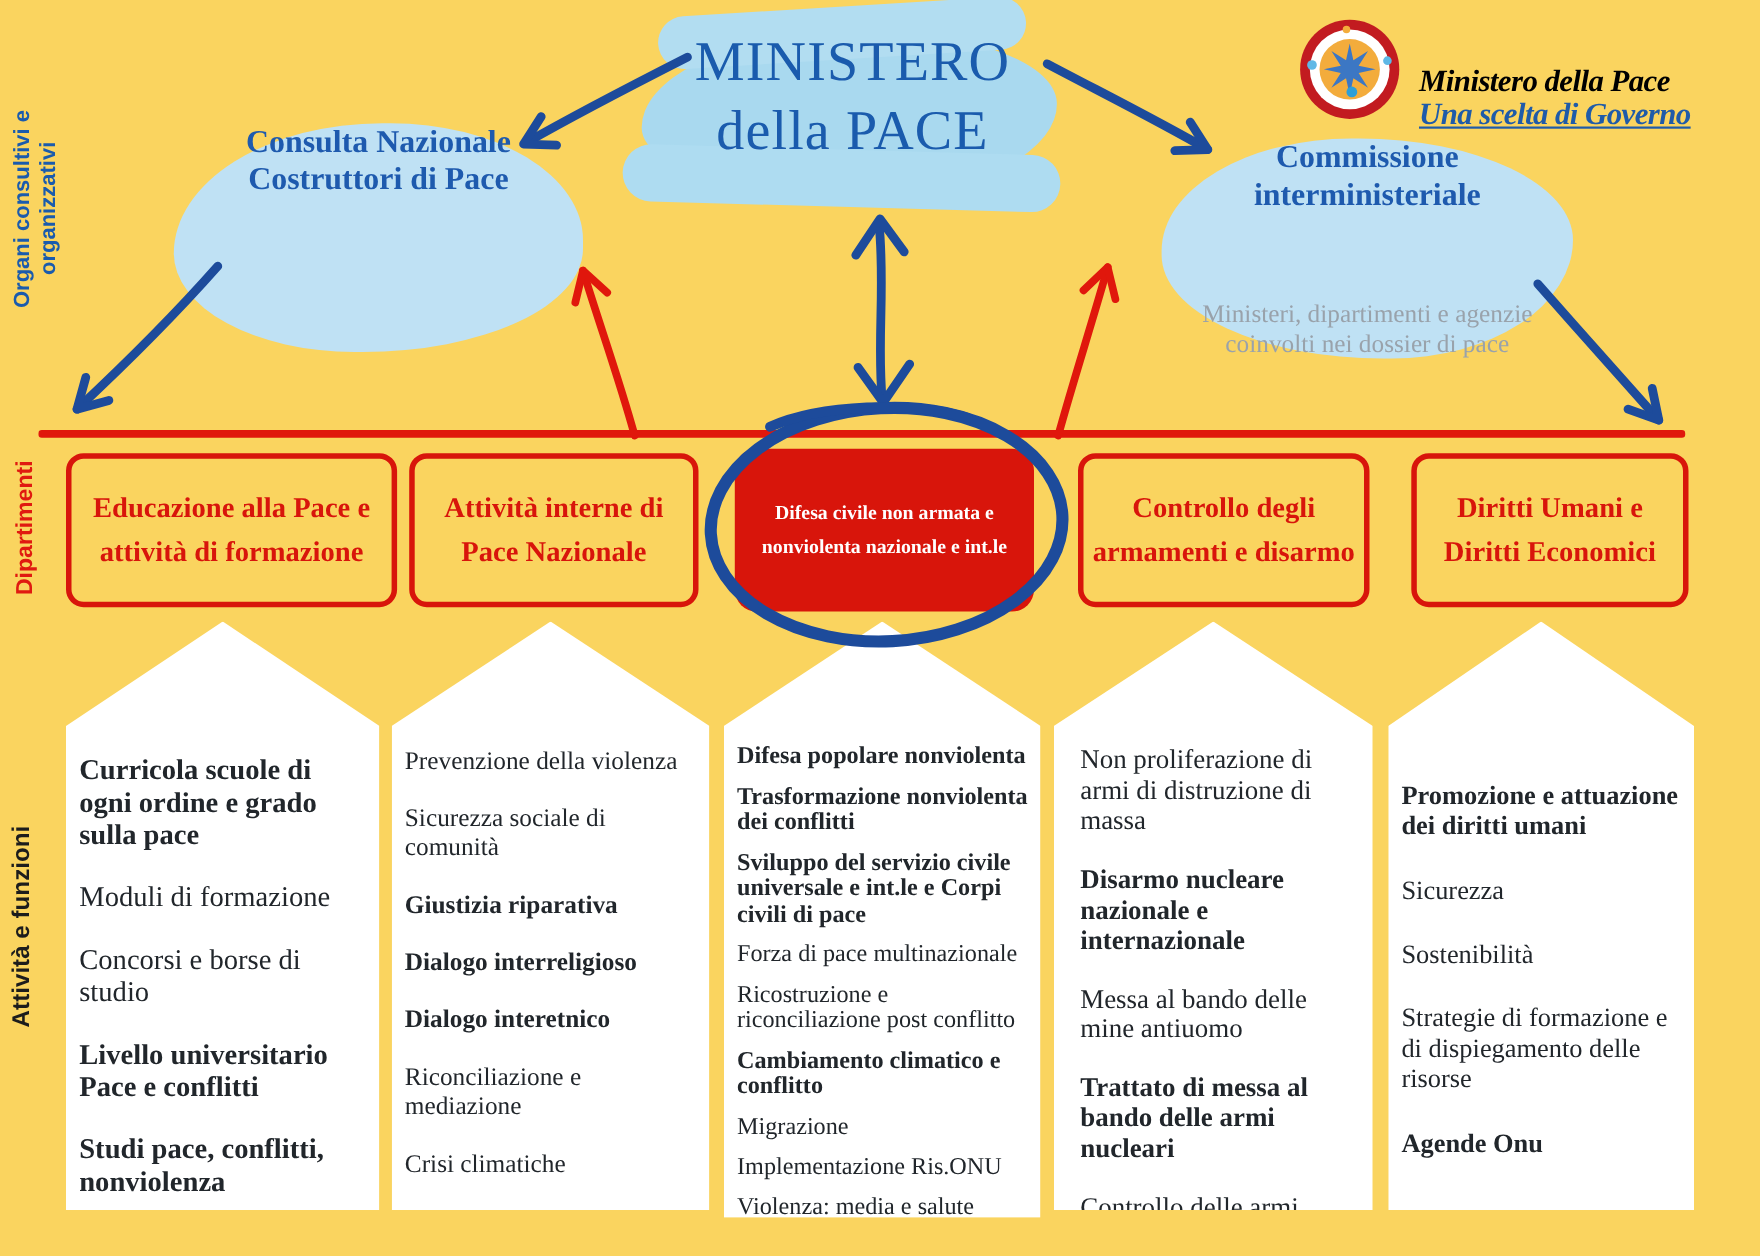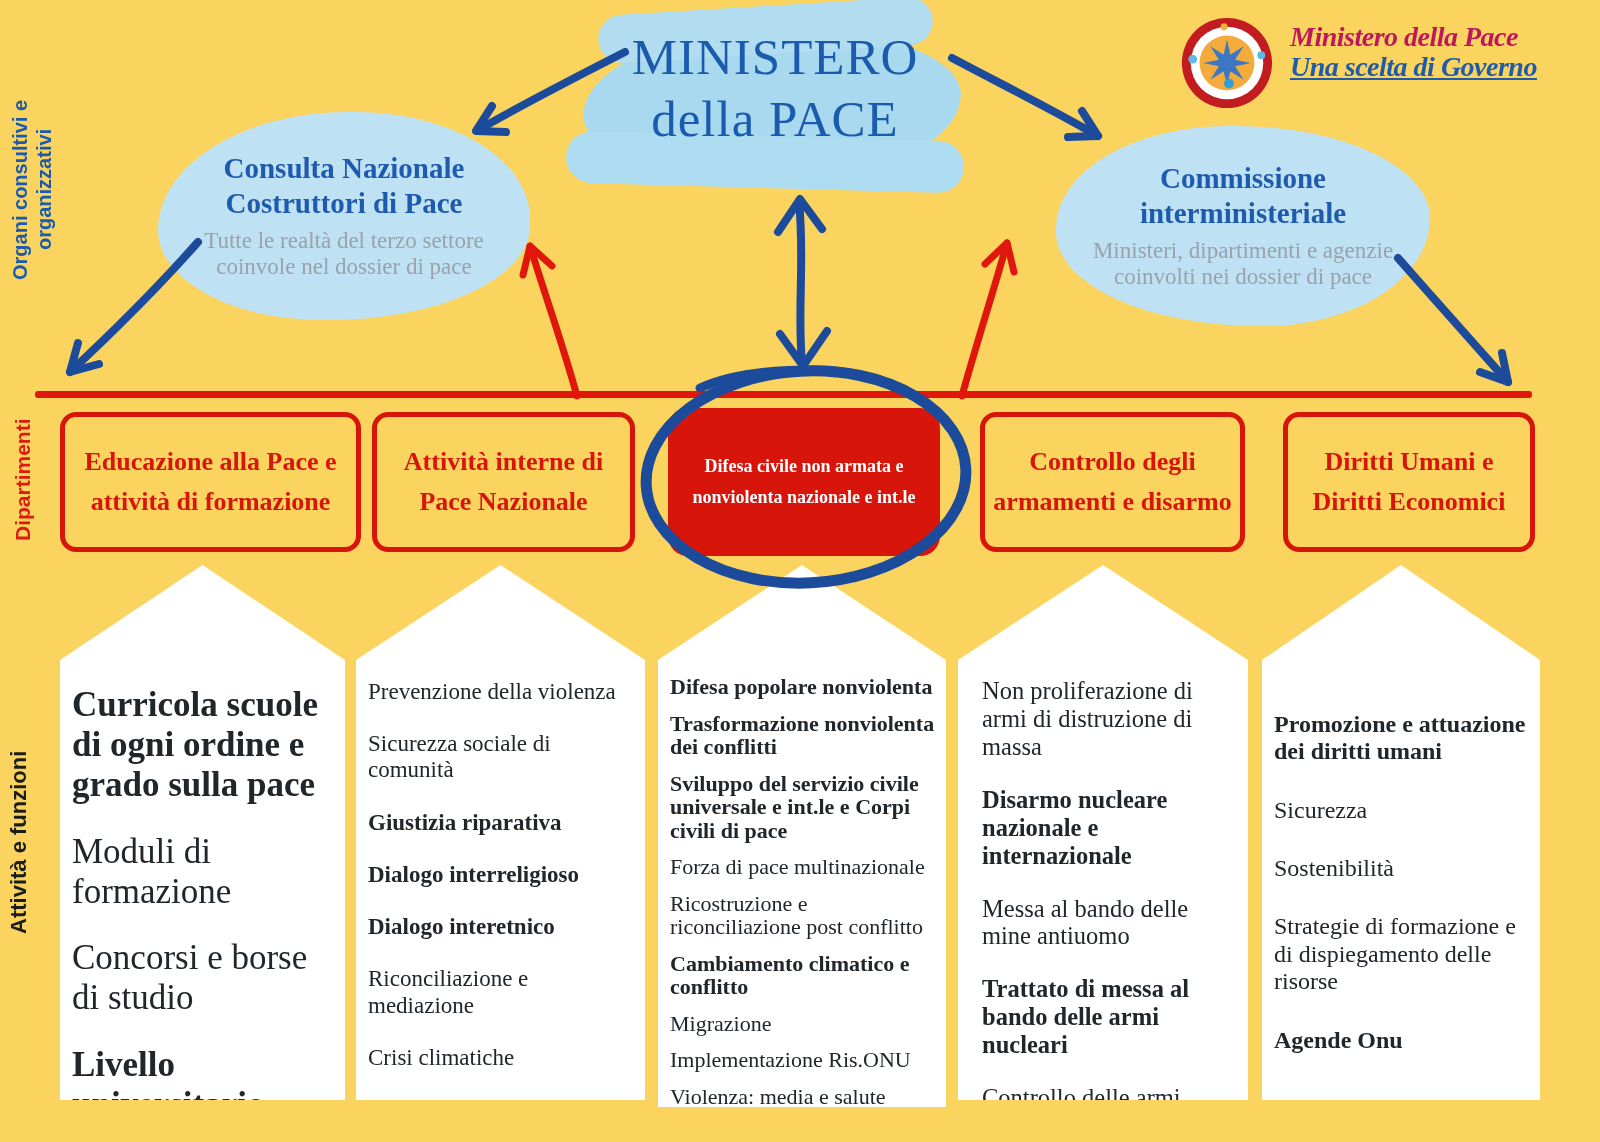--- a/index.html
+++ b/index.html
@@ -14,50 +14,50 @@
   .brush{position:absolute;background:var(--brush);z-index:1;}
   .brush.b1{left:583px;top:28px;width:378px;height:150px;border-radius:48% 52% 42% 58% / 55% 48% 52% 45%;transform:rotate(-2deg);}
   .brush.b2{left:598px;top:6px;width:335px;height:48px;border-radius:26px;transform:rotate(-3.5deg);background:#B2DDF1;}
   .brush.b3{left:566px;top:136px;width:398px;height:52px;border-radius:26px;transform:rotate(1.6deg);background:#AEDCF1;}
 
   .title{position:absolute;left:575px;top:26px;width:400px;z-index:5;text-align:center;color:var(--blue-text);font-size:51px;line-height:1.22;letter-spacing:1px;}
 
   
   .logo{position:absolute;left:1178px;top:14px;z-index:5;display:flex;align-items:flex-start;}
   .logo .text{margin-left:14px;margin-top:8px;font-style:italic;font-weight:bold;font-size:28px;line-height:1.08;letter-spacing:-0.5px;}
-  .logo .l1{color:#be185d;}
+  .logo .l1{color:#000000;margin-top:38px;}
   .logo .l2{color:#1F5BA9;text-decoration:underline;}
 
   
   .vlabel{position:absolute;writing-mode:vertical-rl;transform:rotate(180deg);font-family:"Liberation Sans","DejaVu Sans",sans-serif;font-weight:700;text-align:center;z-index:5;line-height:1.2;}
   .vlabel.organi{left:8px;top:72px;height:235px;font-size:20px;color:var(--blue-text);}
   .vlabel.dipartimenti{left:10px;top:396px;height:168px;font-size:21px;color:#E01A10;font-weight:600;}
   .vlabel.attivita{left:6px;top:686px;height:312px;font-size:22px;color:#1C1C1C;font-weight:600;}
 
   
-  .organ{position:absolute;background:var(--pale);z-index:2;display:flex;flex-direction:column;justify-content:center;text-align:center;padding:0 22px;}
+  .organ{position:absolute;background:var(--pale);z-index:2;display:flex;flex-direction:column;justify-content:space-between;text-align:center;padding:0 22px;}
   .organ.left{left:158px;top:112px;width:372px;height:208px;border-radius:52% 48% 55% 45% / 58% 52% 46% 44%;}
   .organ.right{left:1056px;top:126px;width:374px;height:200px;border-radius:47% 53% 45% 55% / 52% 47% 55% 48%;}
   .organ .o-title{color:#1E5AAE;font-weight:bold;font-size:29px;line-height:1.18;}
   .organ .o-sub{color:var(--gray);font-size:23px;line-height:1.15;margin-top:8px;}
 
   
   .redline{position:absolute;left:35px;top:391px;width:1497px;height:7px;background:#E0170C;border-radius:3px;z-index:2;}
   .dept{position:absolute;top:412px;height:140px;border:5px solid var(--red);border-radius:16px;display:flex;align-items:center;justify-content:center;text-align:center;color:var(--red);font-weight:bold;font-size:26px;line-height:1.55;z-index:3;padding:0 8px;}
   .dept.d1{left:60px;width:301px;}
   .dept.d2{left:372px;width:263px;text-align:center;}
   .dept.d3{left:668px;top:408px;width:272px;height:148px;background:var(--red);color:#fff;border:none;border-radius:20px;font-size:18px;line-height:1.72;}
   .dept.d4{left:980px;width:265px;}
   .dept.d5{left:1283px;width:252px;}
 
   
   .col{position:absolute;top:565px;height:535px;background:var(--white);z-index:3;clip-path:polygon(0 95px,50% 0,100% 95px,100% 100%,0 100%);color:var(--ink);padding:120px 10px 0 12px;}
   .col .fn-item{line-height:1.14;}
   .col .fn-item.bold{font-weight:bold;}
-  .col.c1{left:60px;width:285px;font-size:35px;}
+  .col.c1{left:60px;width:285px;font-size:26px;}
   .col.c1 .fn-item{margin-bottom:27px;}
   .col.c2{left:356px;width:289px;font-size:23px;padding-top:114px;}
   .col.c2 .fn-item{margin-bottom:26px;}
   .col.c3{left:658px;width:288px;height:542px;font-size:22px;padding-top:110px;}
   .col.c3 .fn-item{margin-bottom:13px;line-height:1.07;}
   .col.c4{left:958px;width:290px;font-size:24.5px;padding-top:112px;padding-left:24px;}
   .col.c4 .fn-item{margin-bottom:25px;}
   .col.c5{left:1262px;width:278px;font-size:24px;padding-top:146px;}
   .col.c5 .fn-item{margin-bottom:31px;}
 
@@ -93,21 +93,20 @@
       <div class="l2">Una scelta di Governo</div>
     </div>
   </div>
 
   <div class="vlabel organi">Organi consultivi e organizzativi</div>
   <div class="vlabel dipartimenti">Dipartimenti</div>
   <div class="vlabel attivita">Attività e funzioni</div>
 
   <div class="organ left">
     <div class="o-title">Consulta Nazionale Costruttori di Pace</div>
-    <div class="o-sub">Tutte le realtà del terzo settore coinvole nel dossier di pace</div>
   </div>
   <div class="organ right">
     <div class="o-title">Commissione interministeriale</div>
     <div class="o-sub">Ministeri, dipartimenti e agenzie coinvolti nei dossier di pace</div>
   </div>
 
   <div class="redline"></div>
   <div class="dept d1">Educazione alla Pace e attività di formazione</div>
   <div class="dept d2">Attività interne di Pace Nazionale</div>
   <div class="dept d3">Difesa civile non armata e nonviolenta nazionale e int.le</div>

